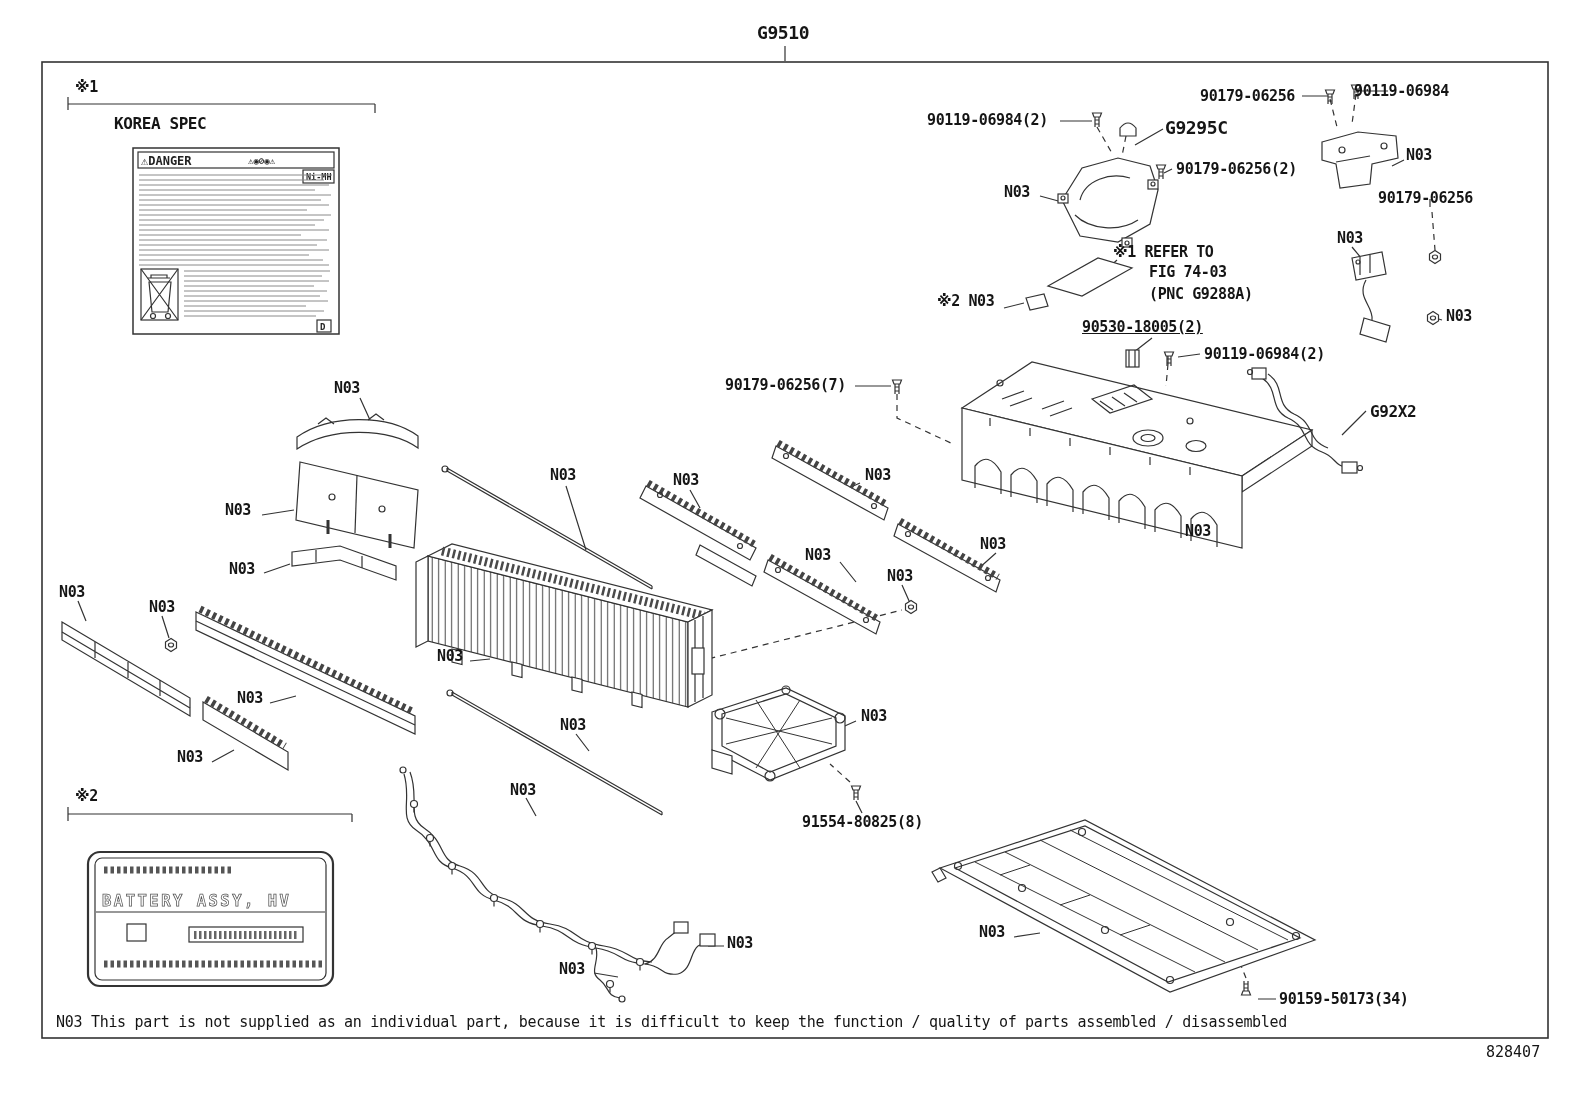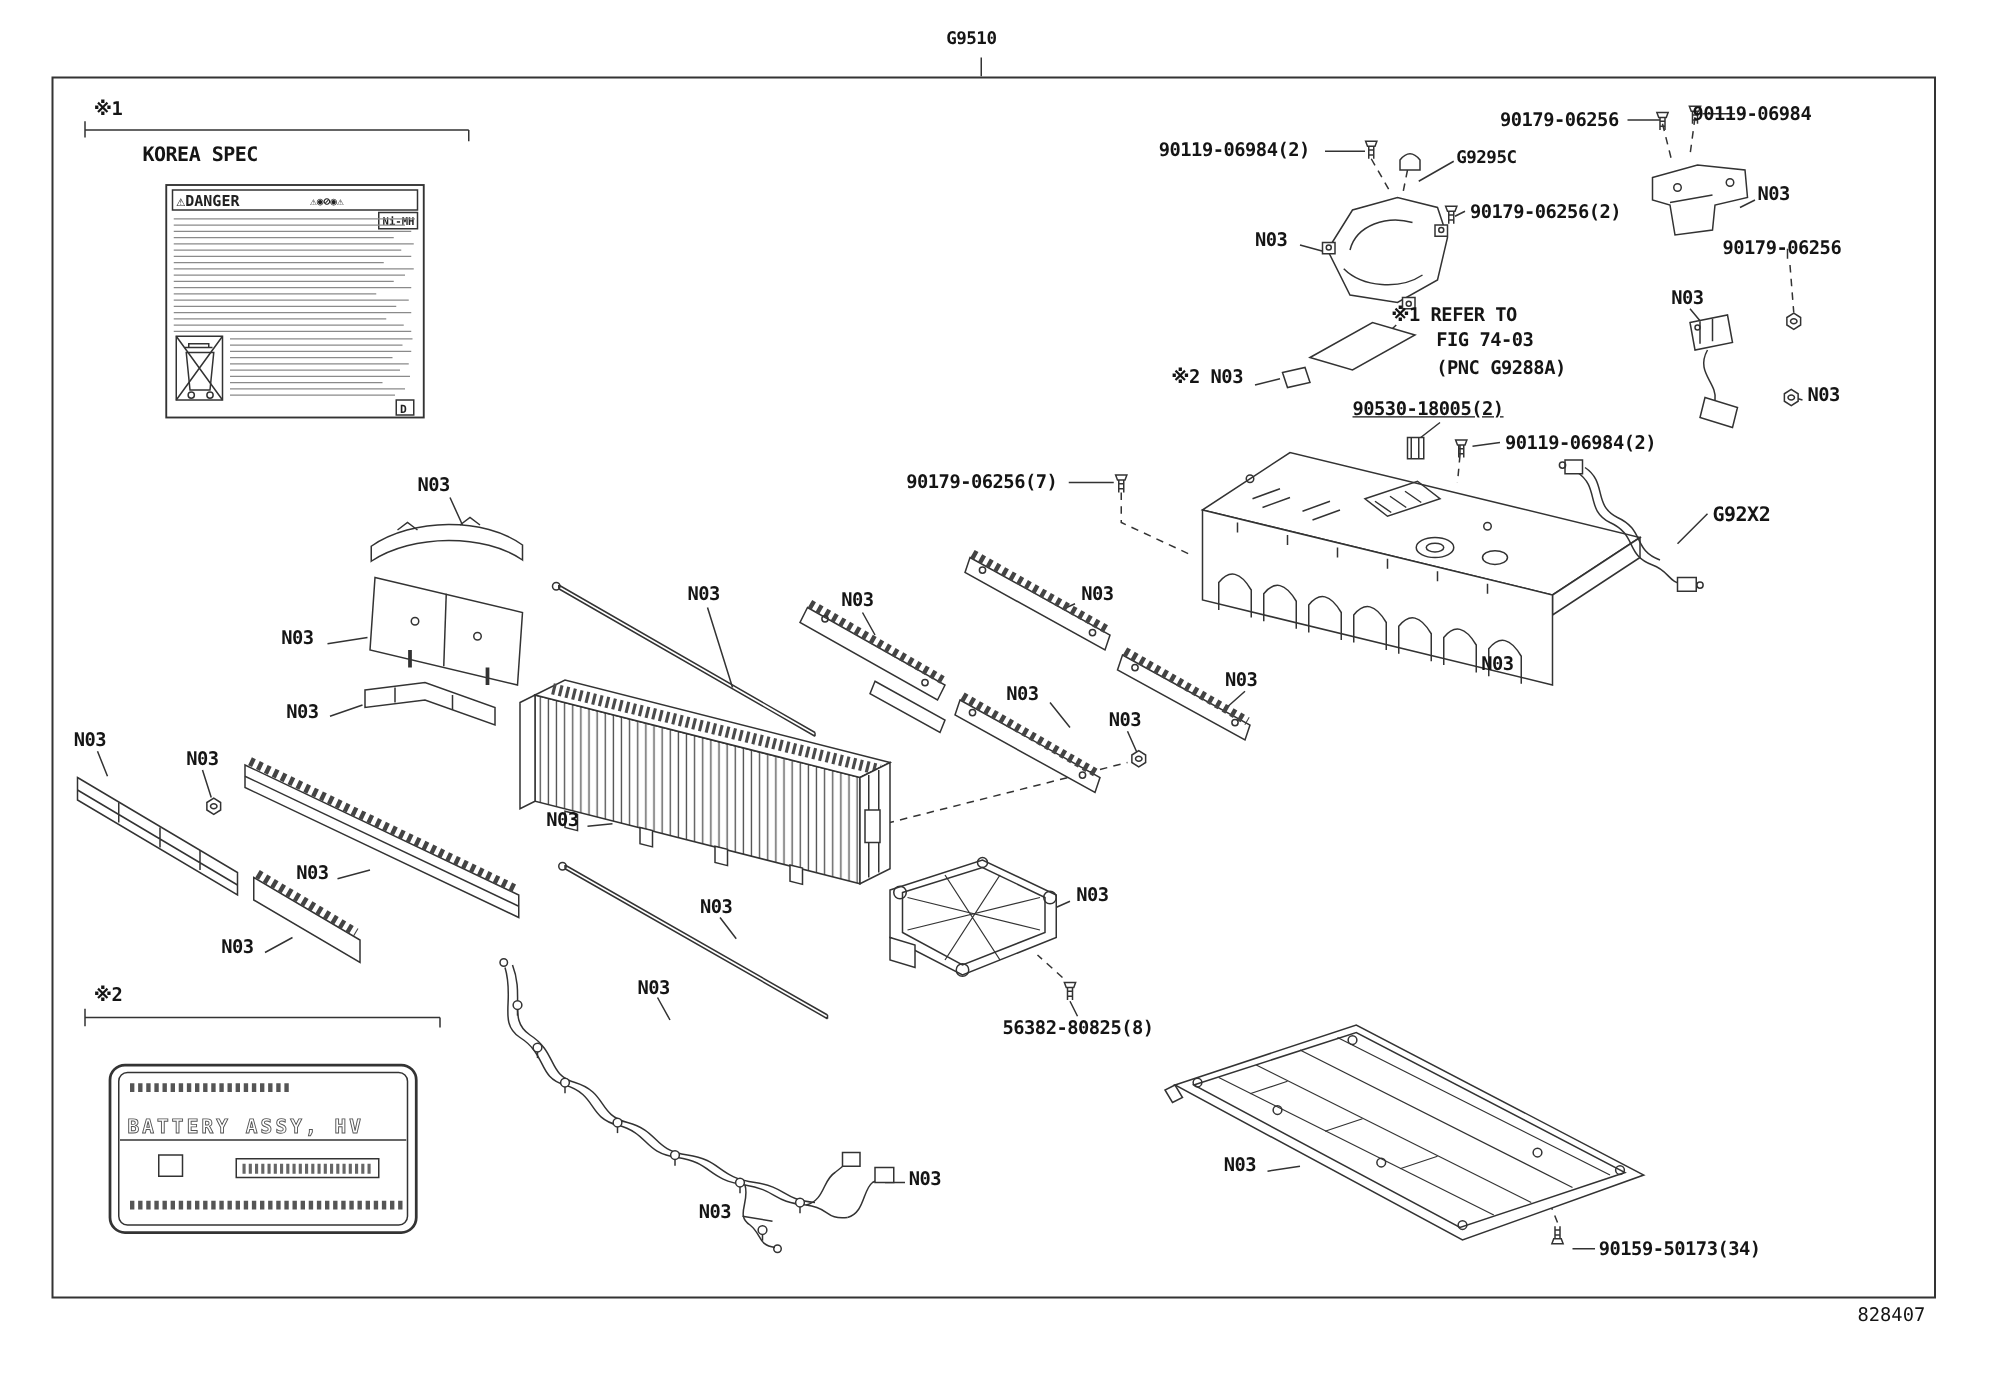--- a/index.html
+++ b/index.html
@@ -5,21 +5,21 @@
   * { margin:0; padding:0; box-sizing:border-box; }
   html,body { width:1592px; height:1099px; background:#fff; }
   .stage { position:relative; width:1592px; height:1099px; background:#fff; overflow:hidden;
            font-family:"DejaVu Sans Mono","DejaVu Sans",monospace; }
   svg.art { position:absolute; left:0; top:0; }
   svg.art text { font-family:"DejaVu Sans Mono","DejaVu Sans",monospace; font-weight:bold; }
   #callouts { position:absolute; left:0; top:0; width:100%; height:100%; }
   .callout { position:absolute; font-weight:bold; font-size:15px; line-height:1.05;
              color:#151515; white-space:nowrap; letter-spacing:-0.4px; }
   .callout.md { font-size:16px; }
-  .callout.lg { font-size:14px; }
+  .callout.lg { font-size:18px; }
   .callout.underline { text-underline-offset:4px; }
   .footnote { position:absolute; left:56px; top:1013px; font-size:15px; color:#151515;
               letter-spacing:-0.3px; white-space:nowrap; }
   .figcode { position:absolute; left:1486px; top:1043px; font-size:15px; color:#151515; }
 </style>
 </head>
 <body>
 
 <div class="stage">
 
@@ -325,23 +325,24 @@
       <div class="callout" style="left: 229px; top: 562px;">N03</div>
       <div class="callout" style="left: 887px; top: 569px;">N03</div>
       <div class="callout" style="left: 59px; top: 585px;">N03</div>
       <div class="callout" style="left: 149px; top: 600px;">N03</div>
       <div class="callout" style="left: 437px; top: 649px;">N03</div>
       <div class="callout" style="left: 237px; top: 691px;">N03</div>
       <div class="callout" style="left: 560px; top: 718px;">N03</div>
       <div class="callout" style="left: 861px; top: 709px;">N03</div>
       <div class="callout" style="left: 177px; top: 750px;">N03</div>
       <div class="callout" style="left: 510px; top: 783px;">N03</div>
-      <div class="callout" style="left: 802px; top: 815px;">56382-80825(8)</div>
+      <div class="callout" style="left: 802px; top: 815px;">91554-80825(8)</div>
       <div class="callout" style="left: 75px; top: 789px;">※2</div>
       <div class="callout" style="left: 979px; top: 925px;">N03</div>
       <div class="callout" style="left: 727px; top: 936px;">N03</div>
       <div class="callout" style="left: 559px; top: 962px;">N03</div>
       <div class="callout" style="left: 1279px; top: 992px;">90159-50173(34)</div>
     </div>
 
+<div class="footnote">N03 This part is not supplied as an individual part, because it is difficult to keep the function / quality of parts assembled / disassembled</div>
 <div class="figcode">828407</div>
 
 </div>
 
 </body></html>

